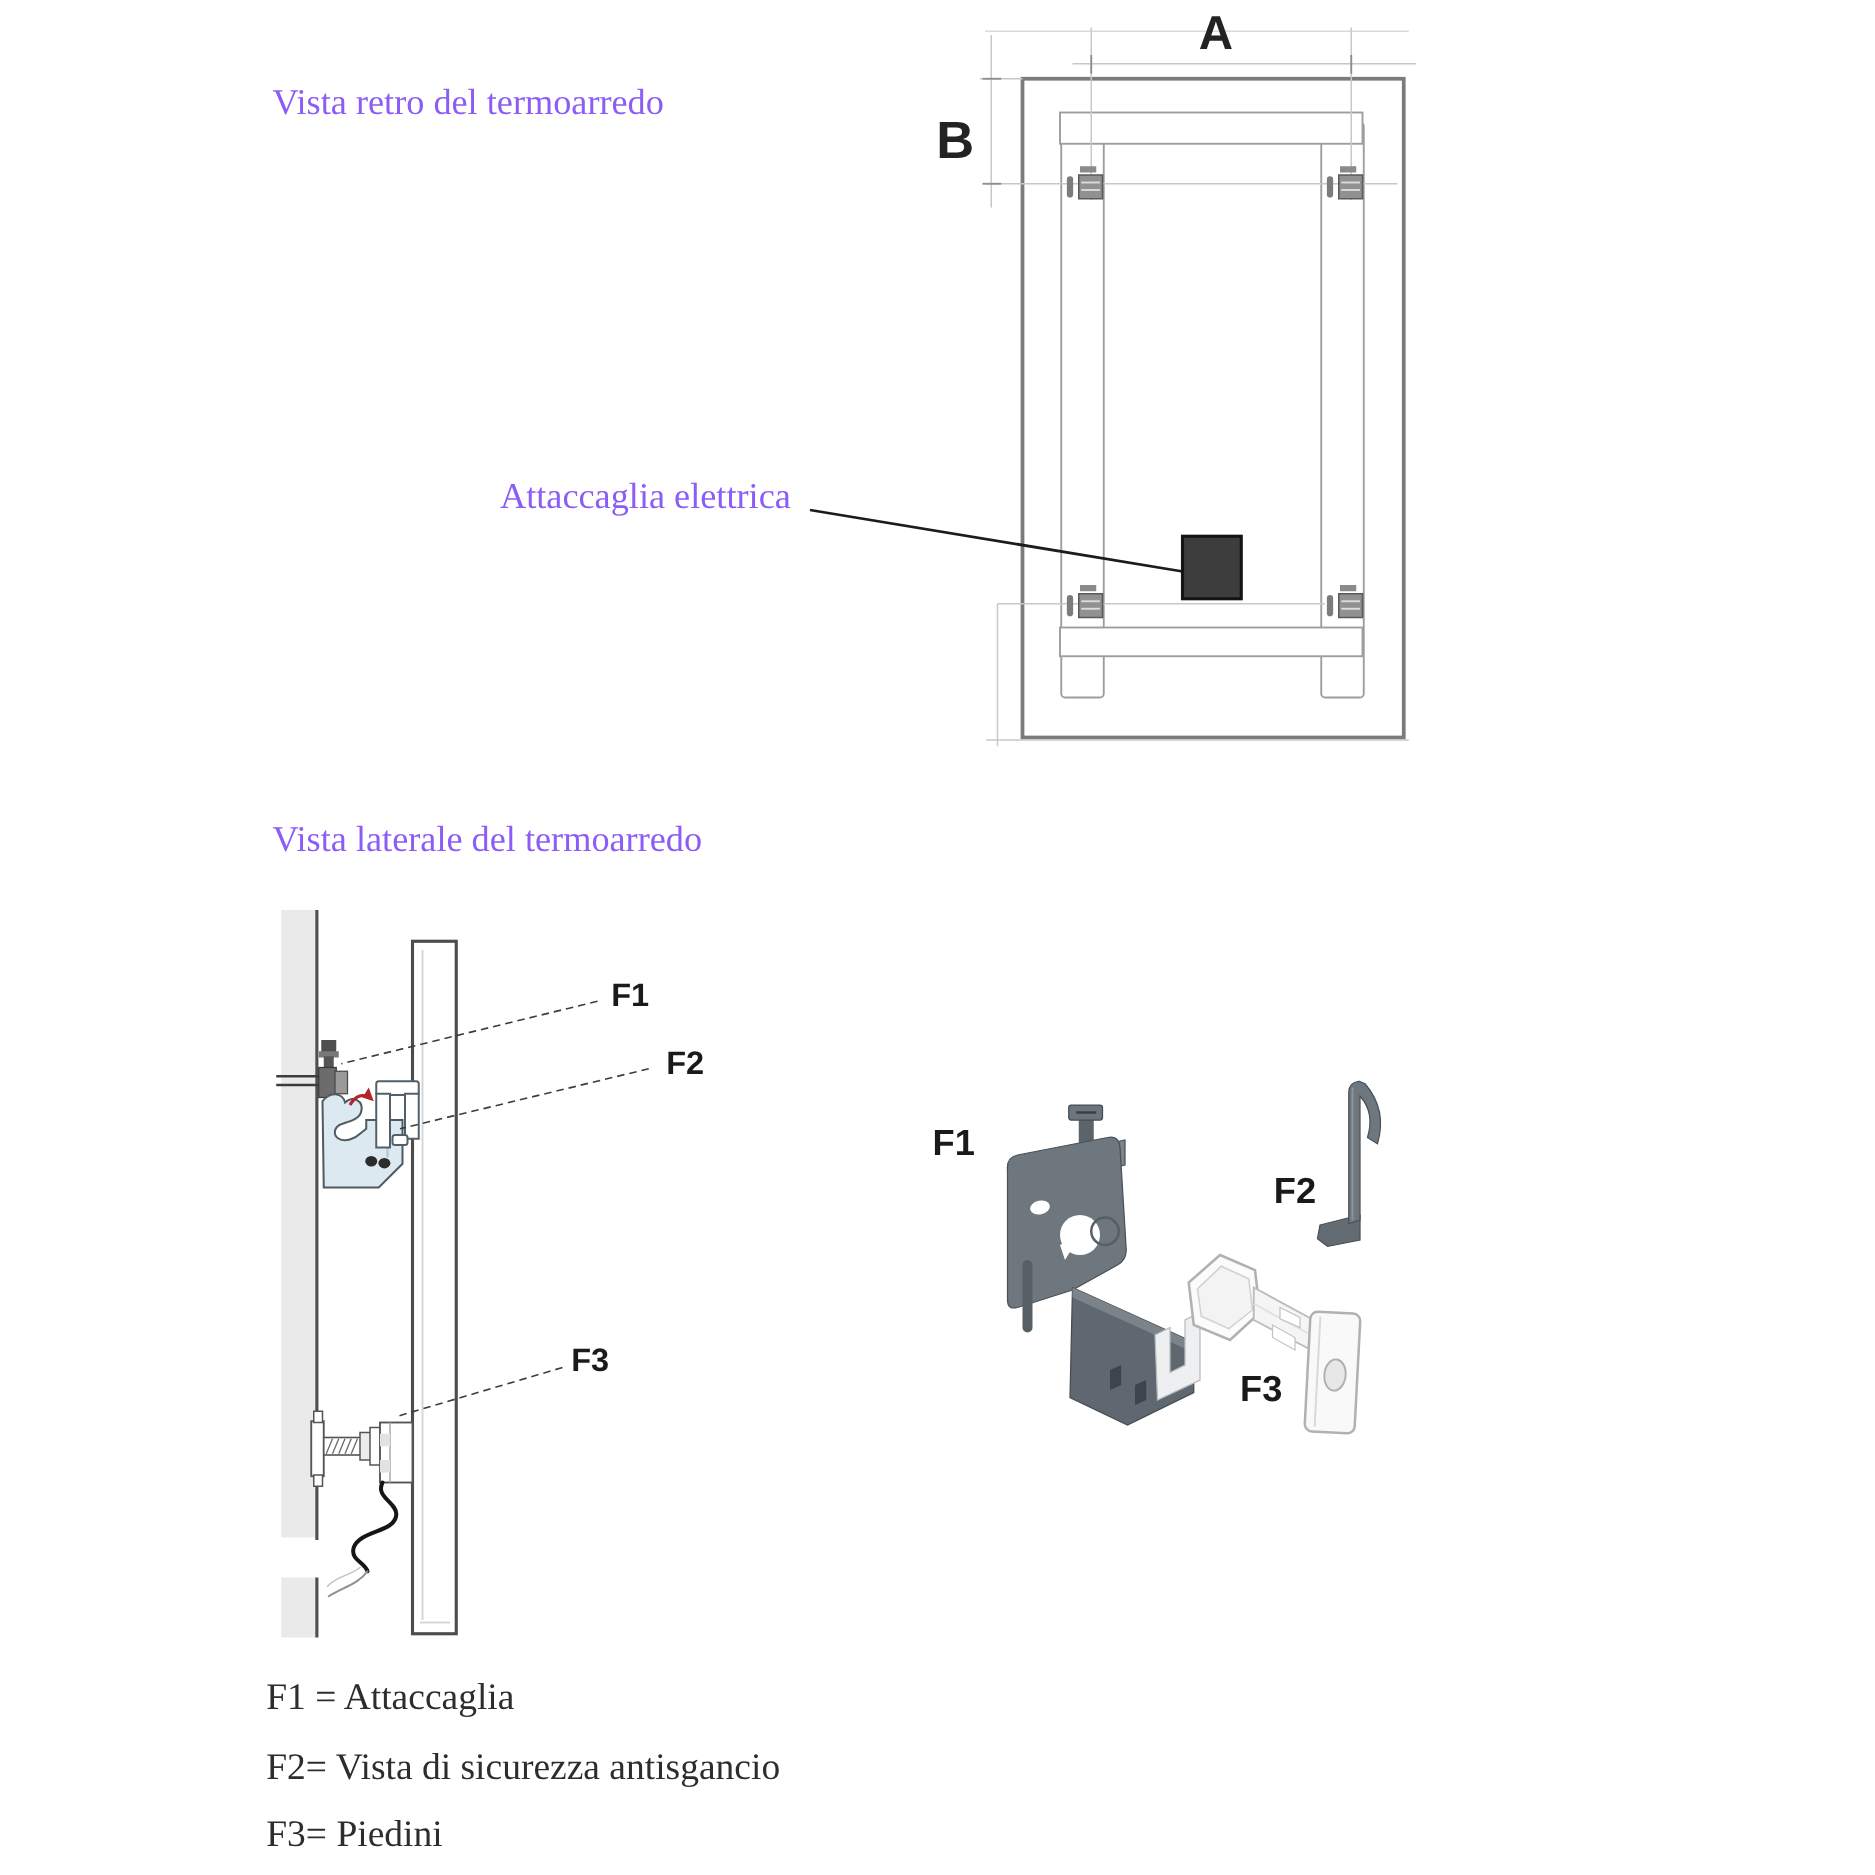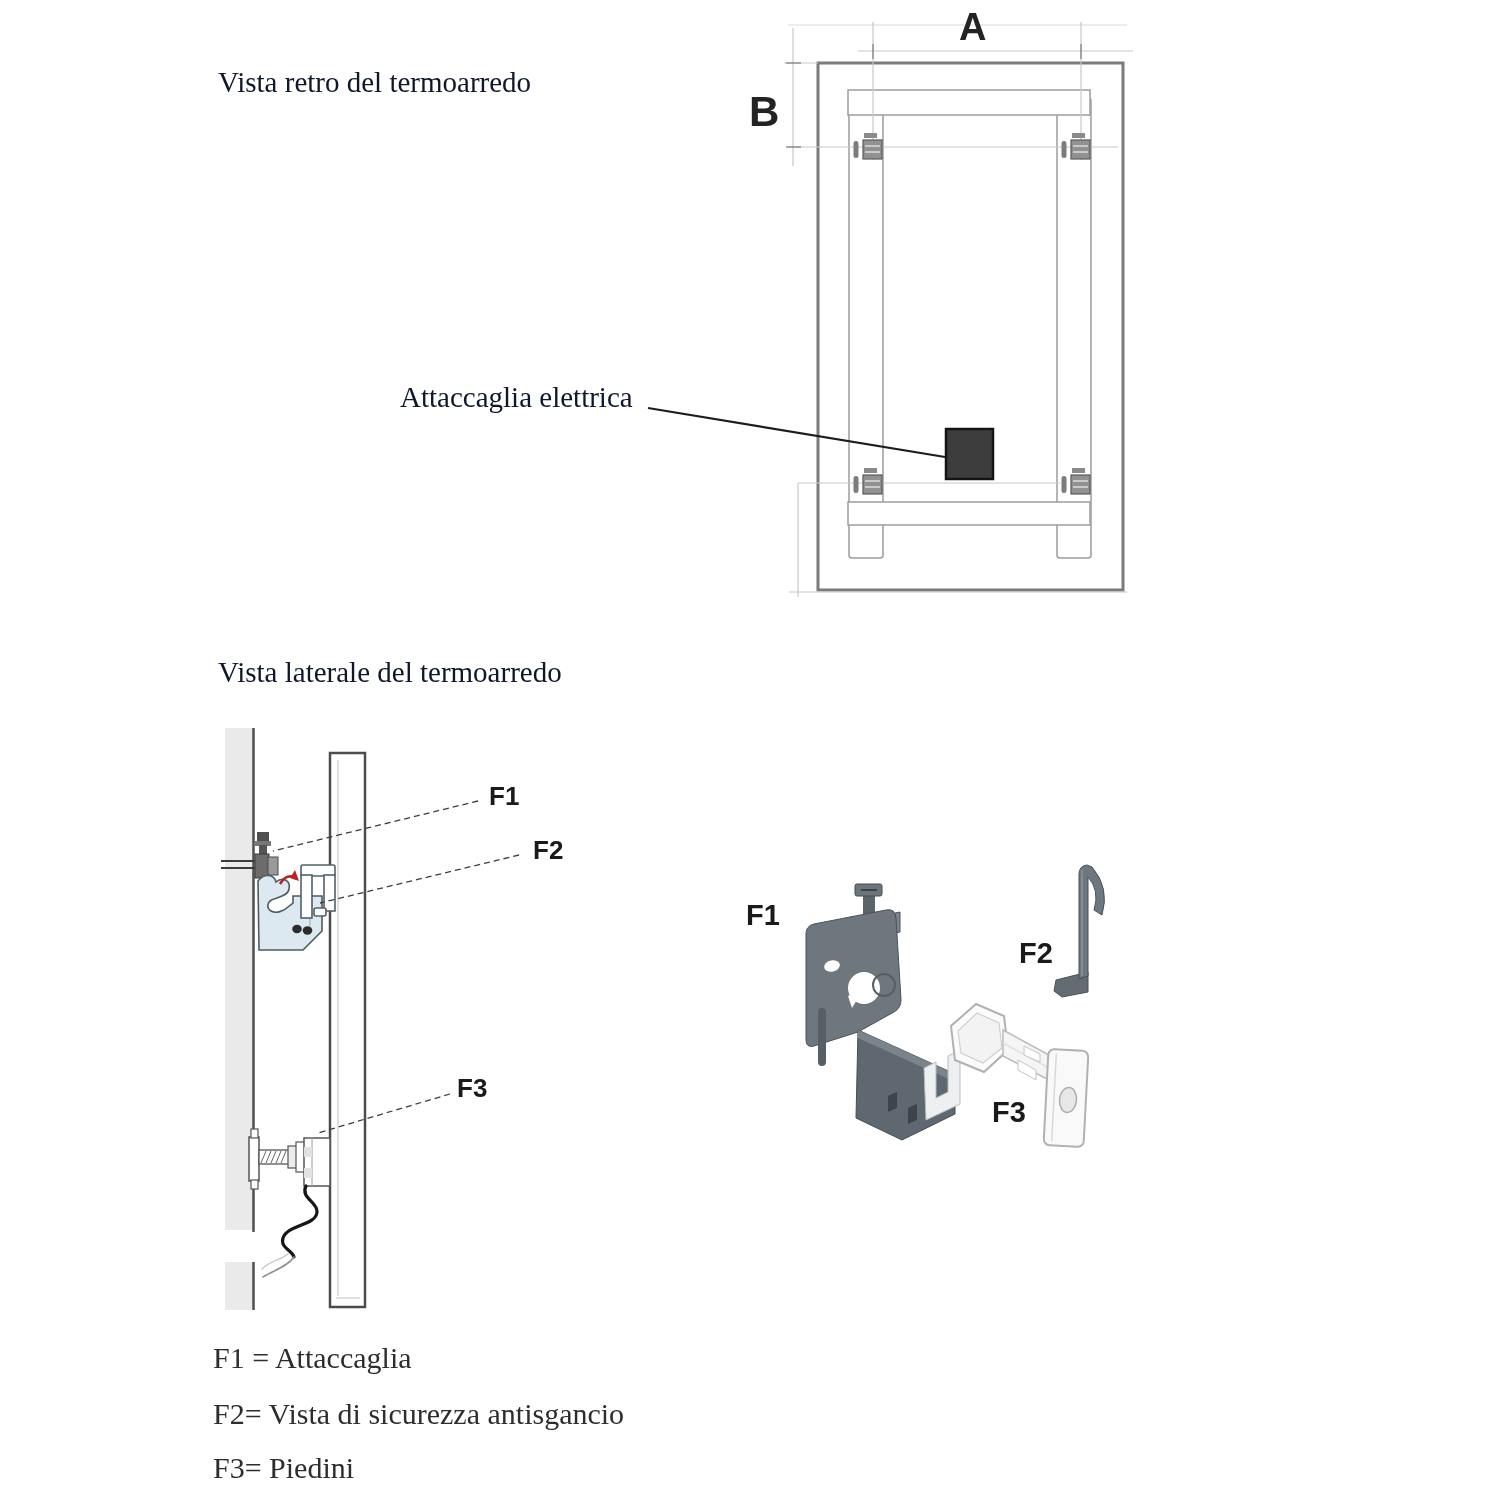--- a/index.html
+++ b/index.html
@@ -1,20 +1,20 @@
 <!DOCTYPE html>
 <html><head>
 <meta charset="utf-8">
 <style>
   html,body{margin:0;padding:0;background:#ffffff;}
   .canvas{position:relative;width:1500px;height:1500px;background:#ffffff;overflow:hidden;
           font-family:"Liberation Serif","DejaVu Serif",serif;}
   .layer{position:absolute;left:0;top:0;}
   .txt{position:absolute;white-space:nowrap;color:#3a3a3a;}
-  .serif{font-family:"Liberation Serif","DejaVu Serif",serif;font-size:29px;color:#0f172a;}
+  .serif{font-family:"Liberation Serif","DejaVu Serif",serif;font-size:29px;color:#8b5cf6;}
   .dim{font-family:"Liberation Sans","DejaVu Sans",sans-serif;font-weight:600;color:#232323;}
   .flabel{font-family:"Liberation Sans","DejaVu Sans",sans-serif;font-weight:bold;font-size:26px;color:#1a1a1a;}
   .flabel3d{font-family:"Liberation Sans","DejaVu Sans",sans-serif;font-weight:bold;font-size:29px;color:#1a1a1a;}
   .legend-line{position:absolute;left:213px;font-size:30px;color:#2d2d2d;}
 </style>
 </head>
 <body>
 
 <div class="canvas">
 

